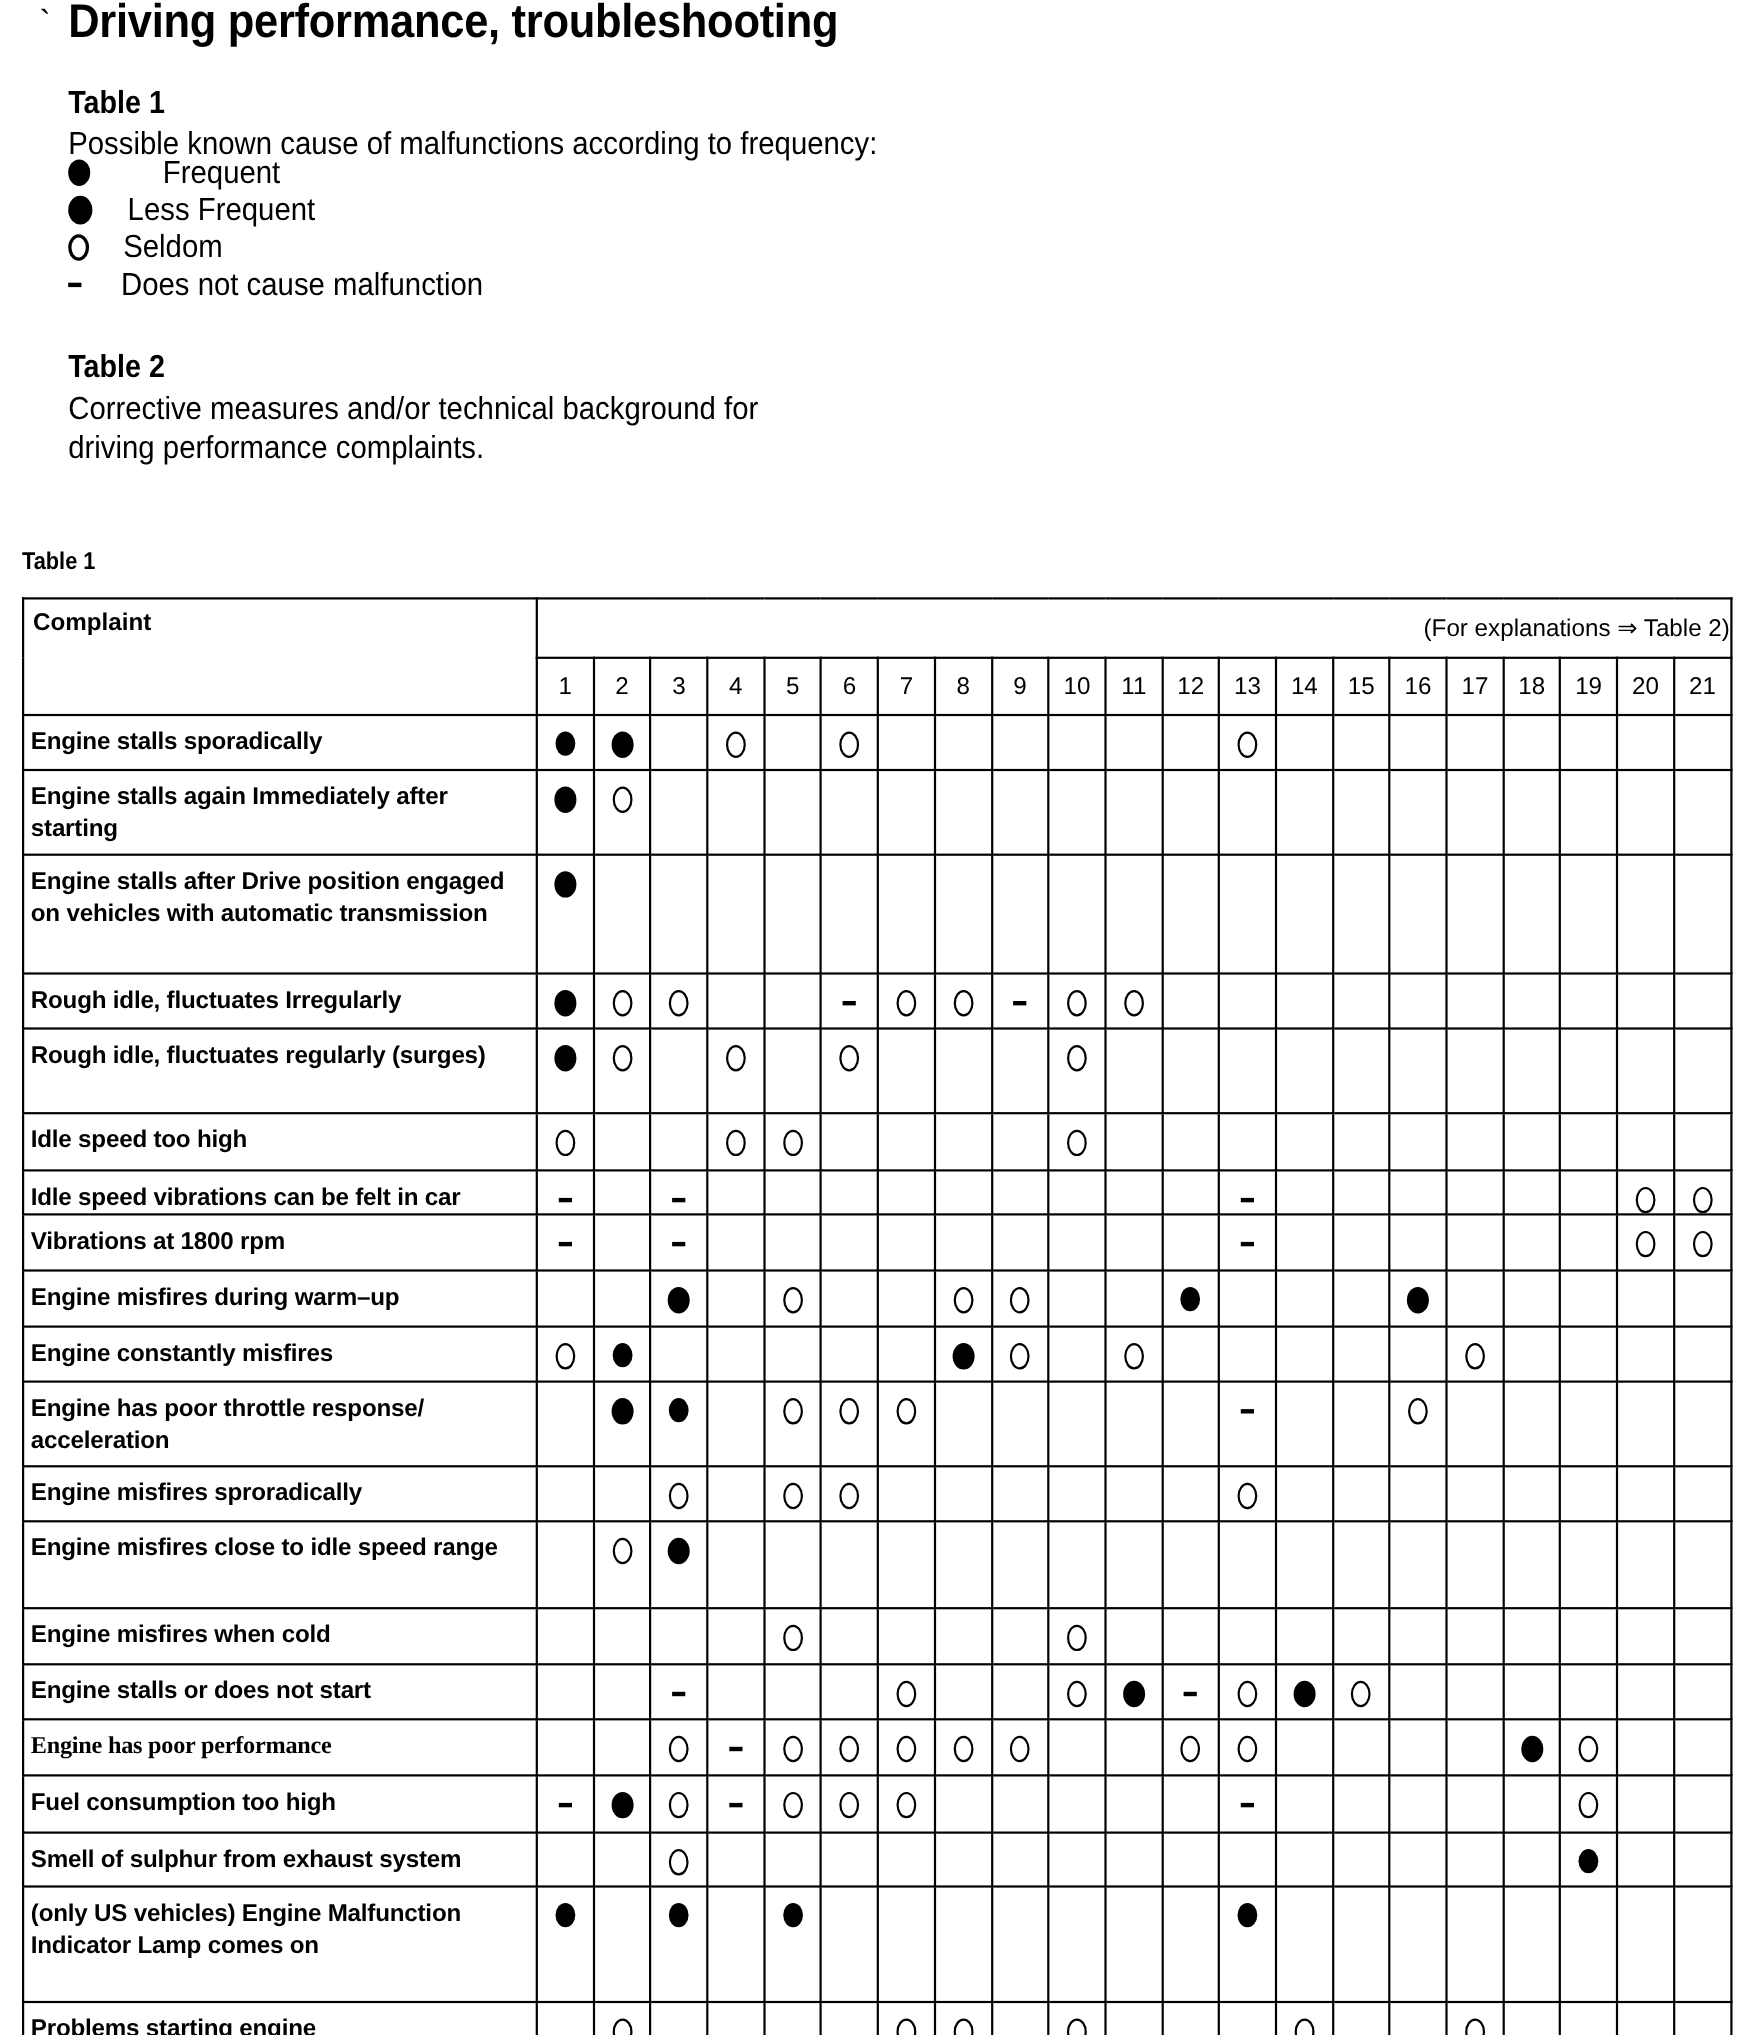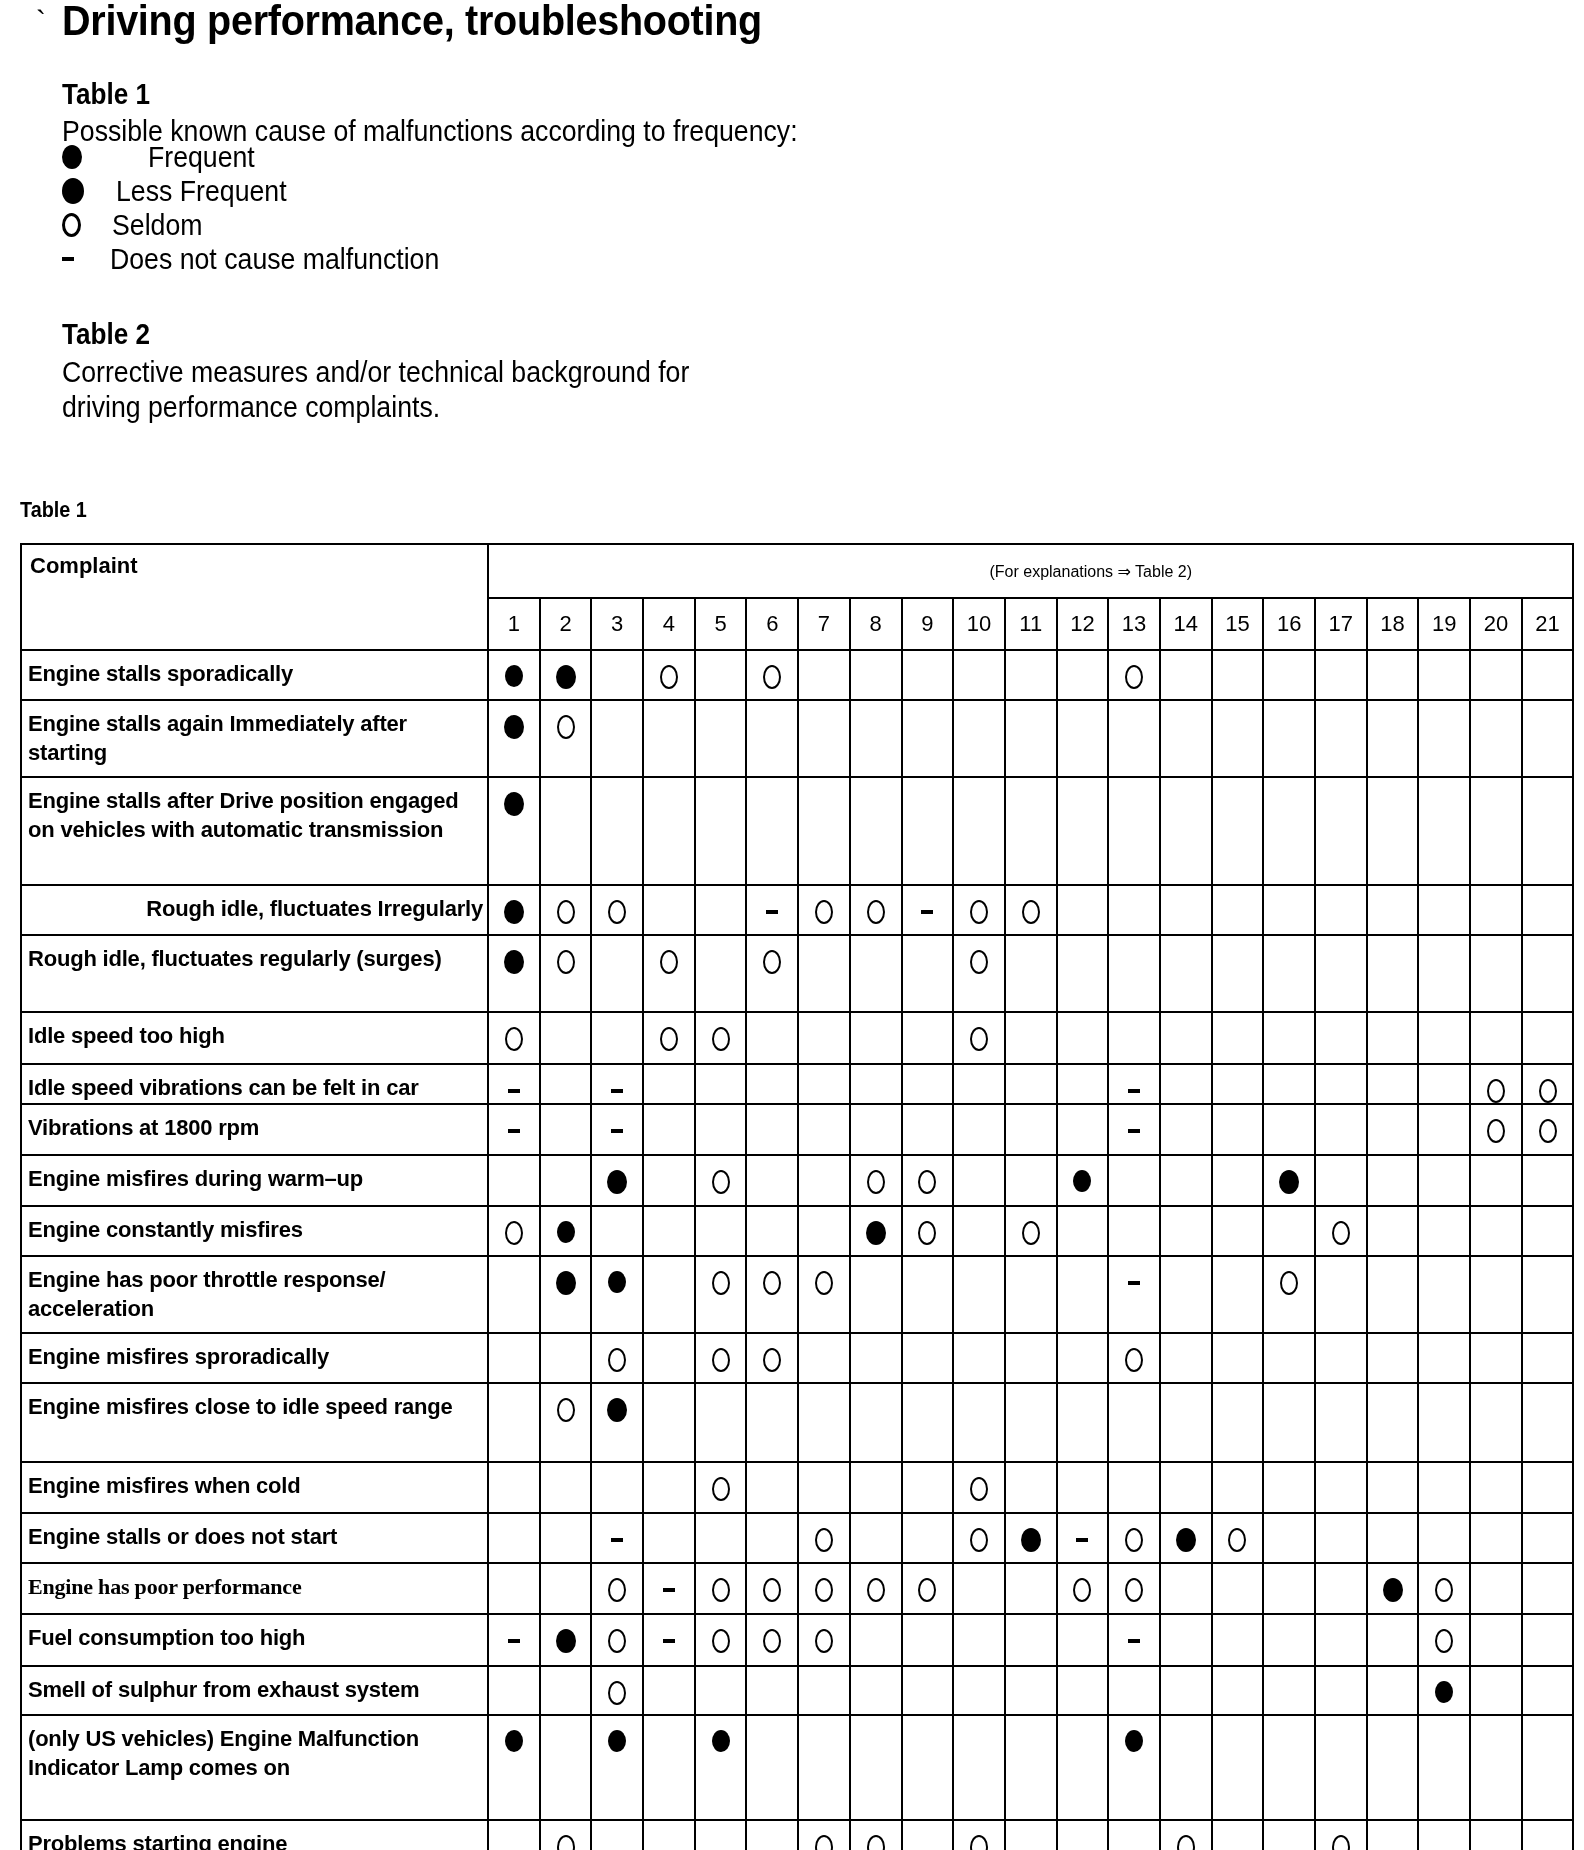--- a/index.html
+++ b/index.html
@@ -14,21 +14,21 @@
   .legend-item .lbl { transform:scaleX(0.92); transform-origin:left center; }
   .dot-l { width:22px; height:26px; border-radius:50%; background:#000; display:inline-block; }
   .ring-l { width:19px; height:24px; border-radius:50%; border:3px solid #000; box-sizing:border-box; display:inline-block; }
   .dash-l { width:12px; height:4px; background:#000; display:inline-block; }
   .tlabel { position:absolute; left:20px; top:497px; font-size:22px; font-weight:bold; transform:scaleX(0.9); transform-origin:left top; }
 
   .table { position:absolute; left:20px; top:543px; width:1553px; border-collapse:collapse; table-layout:fixed; }
   .table td, .table th { border:2.5px solid #000; padding:0; }
   .table th { font-weight:normal; }
   .hdr-complaint { text-align:left; vertical-align:top; font-weight:bold !important; font-size:22px; padding:8px 0 0 8px !important; }
-  .hdr-expl { text-align:center; font-size:16px; height:52px; vertical-align:middle; padding-left:120px !important; }
+  .hdr-expl { text-align:right; font-size:22px; height:52px; vertical-align:middle; padding-left:120px !important; }
   .num { text-align:center; font-size:22px; font-weight:bold; height:50px; vertical-align:middle; }
   .complaint { font-size:22px; font-weight:bold; line-height:29px; vertical-align:top; padding:8px 4px 0 6px !important; letter-spacing:-0.2px; }
   .cell { vertical-align:top; text-align:center; padding-top:14px !important; }
   .mark { display:inline-block; vertical-align:top; }
   .m-full { width:18px; height:22px; border-radius:50%; background:#000; }
   .m-half { width:20px; height:24px; border-radius:50%; background:#000; }
   .m-ring { width:18px; height:24px; border-radius:50%; border:2.5px solid #000; box-sizing:border-box; }
   .m-dash { width:12px; height:4px; background:#000; margin-top:10px; }
 </style>
 </head>
@@ -193,21 +193,21 @@
         <td class="cell"></td>
         <td class="cell"></td>
         <td class="cell"></td>
         <td class="cell"></td>
         <td class="cell"></td>
         <td class="cell"></td>
         <td class="cell"></td>
         <td class="cell"></td>
         <td class="cell"></td>
       </tr>
-      <tr style="height: 50px; text-align: right;">
+      <tr style="height: 50px;">
         <td class="complaint">Rough idle, fluctuates Irregularly</td>
         <td class="cell"><span class="mark m-half"></span></td>
         <td class="cell"><span class="mark m-ring"></span></td>
         <td class="cell"><span class="mark m-ring"></span></td>
         <td class="cell"></td>
         <td class="cell"></td>
         <td class="cell"><span class="mark m-dash"></span></td>
         <td class="cell"><span class="mark m-ring"></span></td>
         <td class="cell"><span class="mark m-ring"></span></td>
         <td class="cell"><span class="mark m-dash"></span></td>

